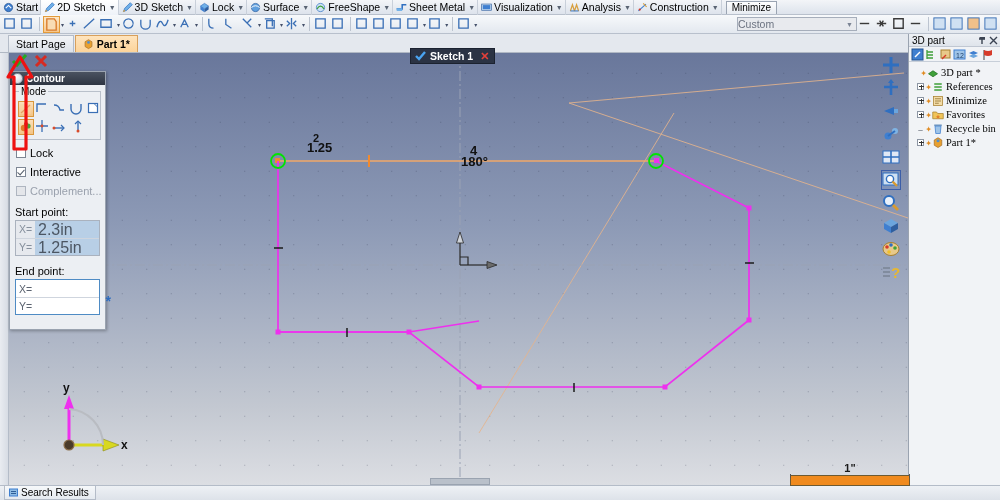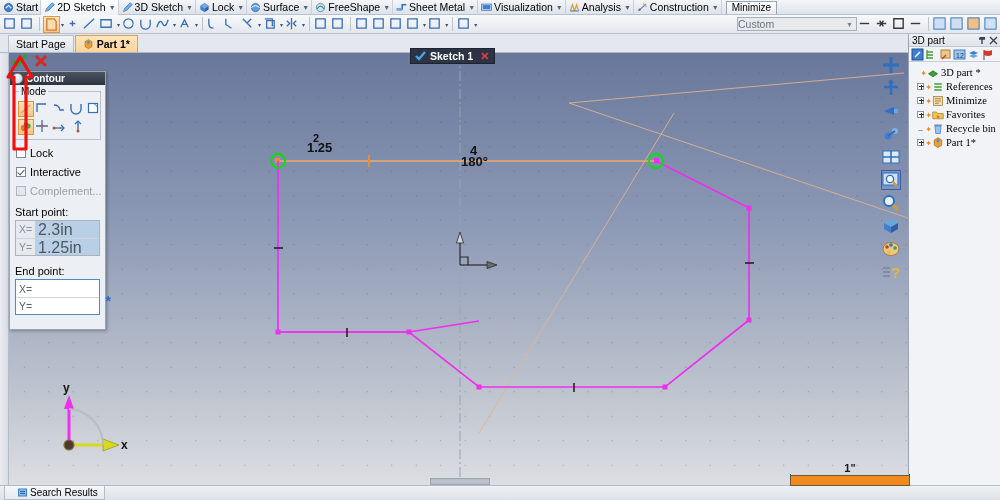--- a/index.html
+++ b/index.html
@@ -218,21 +218,21 @@
 
   
   #statusbar {
     position:absolute; left:0; top:485px; width:1000px; height:15px;
     background:linear-gradient(#eef1f5,#dde2e9);
     border-top:1px solid #b4bcc8;
     display:flex; align-items:flex-start; padding-left:4px;
   }
   .sbtab {
     height:14px; display:flex; align-items:center; gap:3px;
-    padding:0 6px 0 13px; font-size:10px;
+    padding:0 6px 0 4px; font-size:10px;
     background:linear-gradient(#f6f8fa,#e5eaf0);
     border:1px solid #b4bcc8; border-top:none;
   }
   #hscroll {
     position:absolute; left:430px; top:478px; width:60px; height:7px;
     background:#b9c0ca; border:1px solid #9aa3b0;
   }
 
   
   #scalebar { position:absolute; left:790px; top:462px; z-index:7; }

